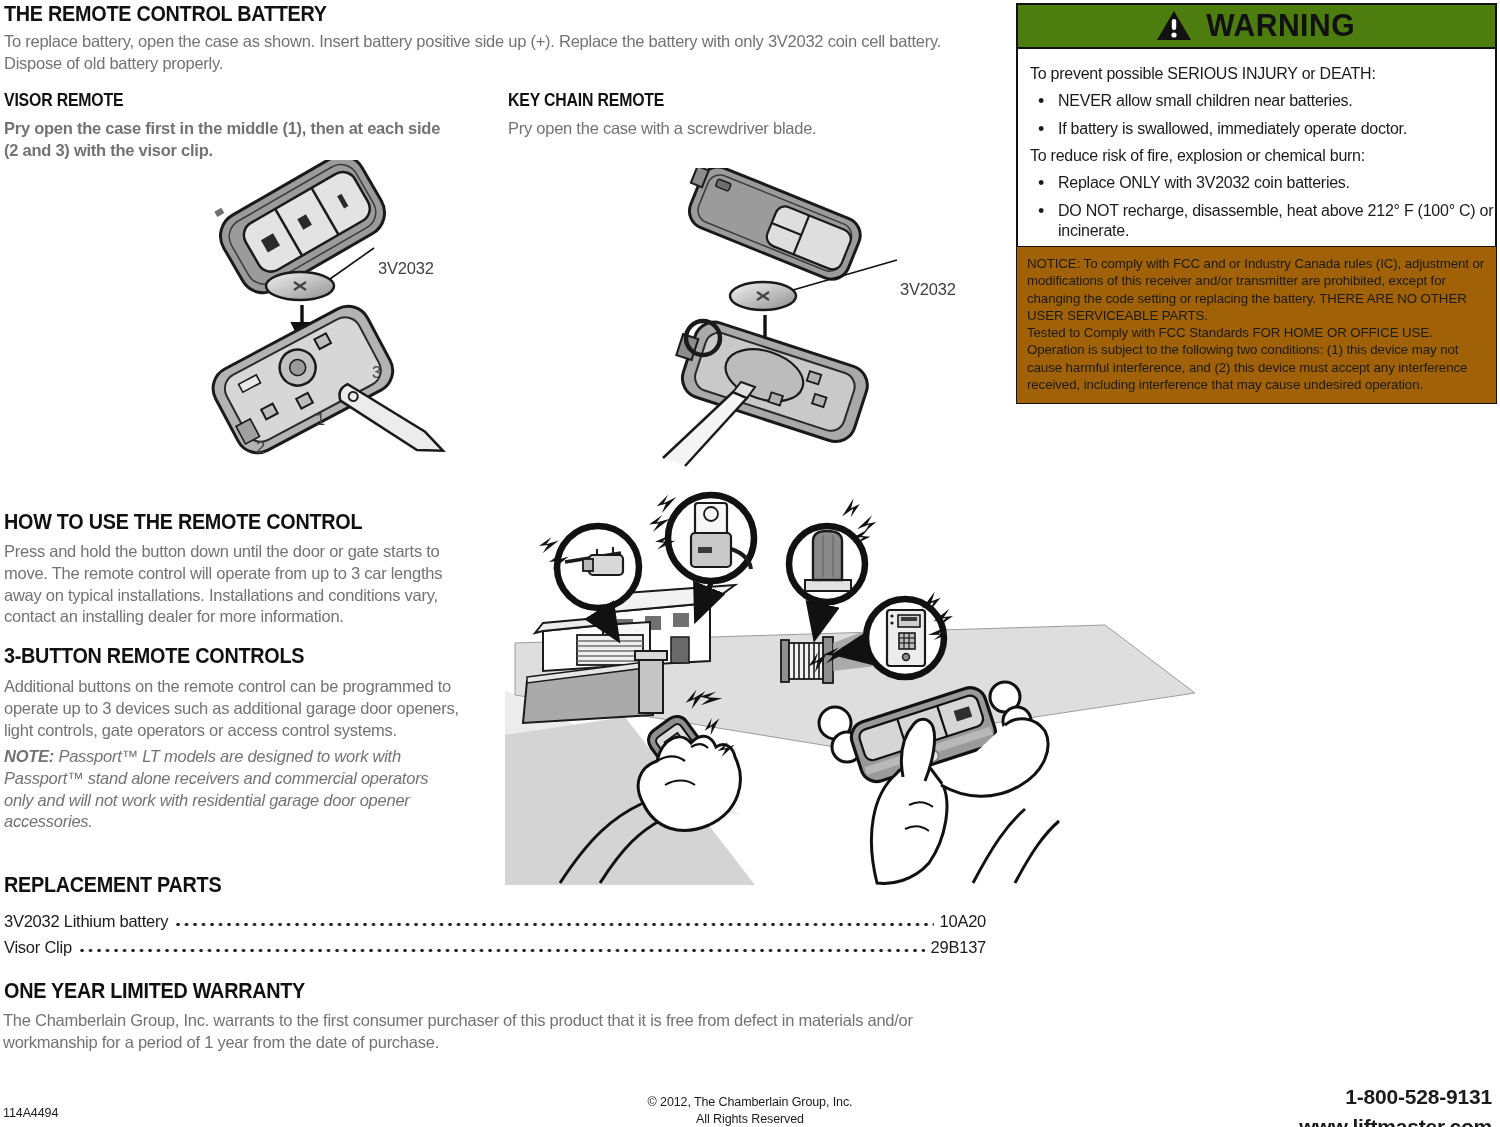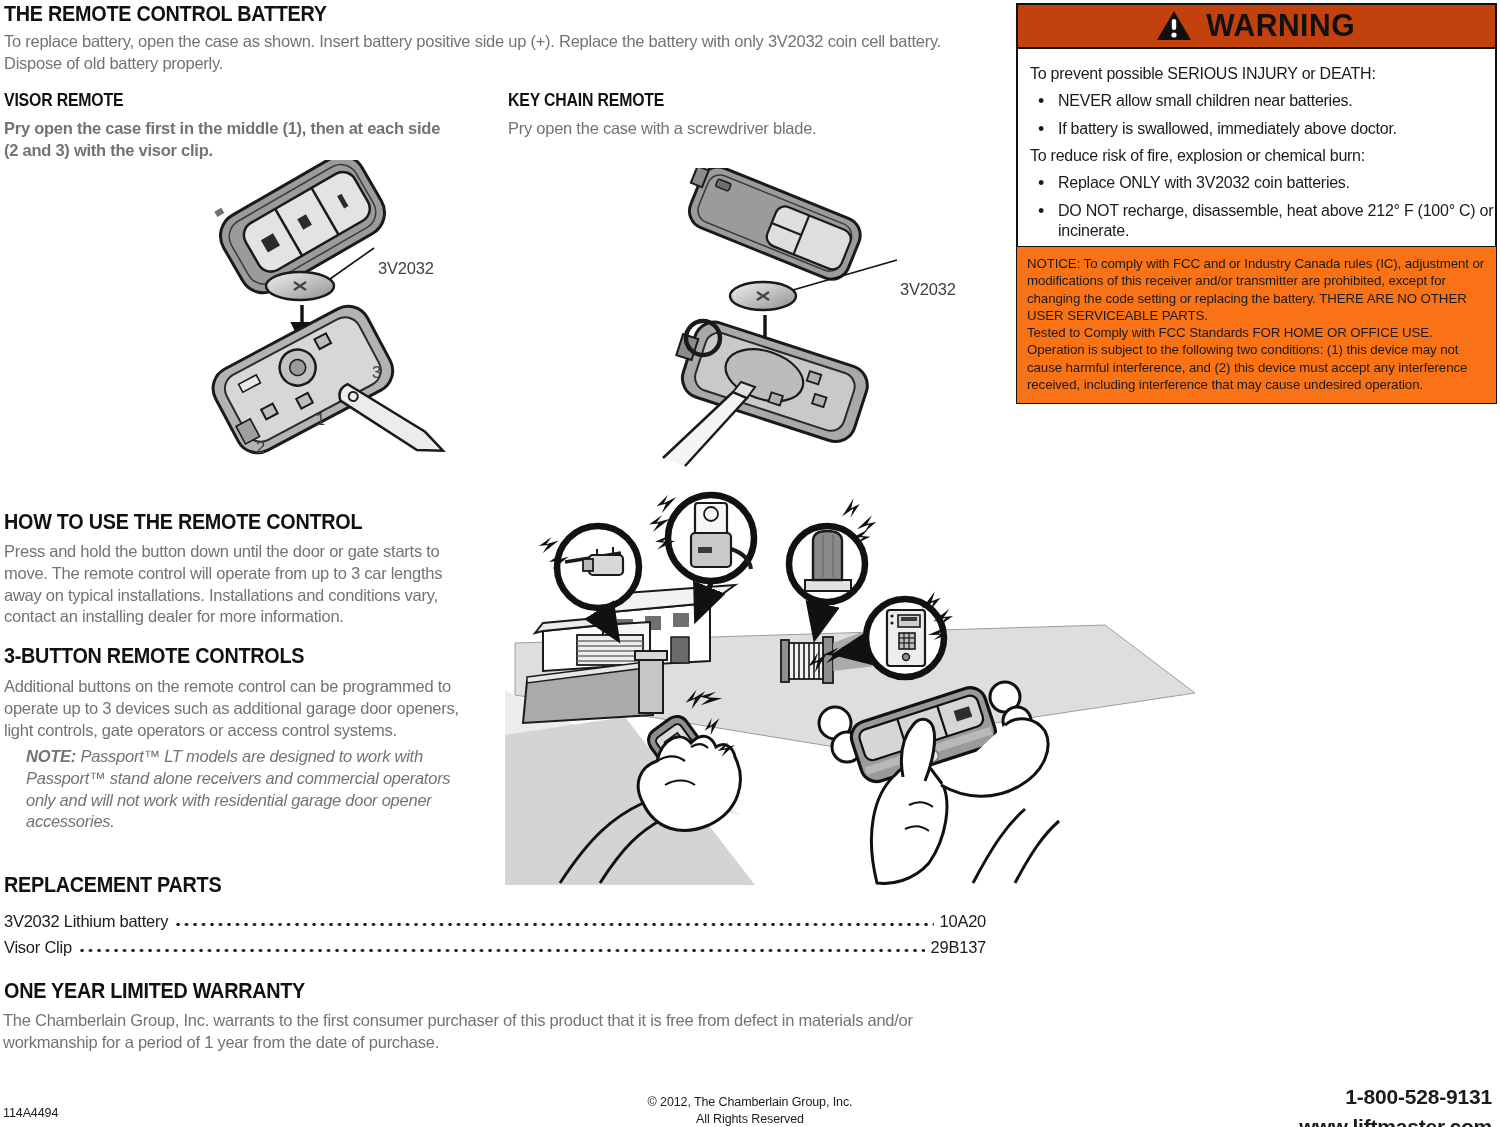--- a/index.html
+++ b/index.html
@@ -22,37 +22,37 @@
   }
   .italic-txt{font-style:italic;}
   .bold{font-weight:bold;}
 
   
   .warning-box{
     position:absolute;left:1016px;top:3px;width:481px;box-sizing:border-box;
     border:2px solid #111;background:#fff;
   }
   .warning-head{
-    background:#c2410c;border-bottom:2px solid #111;height:42px;
+    background:#4d7c0f;border-bottom:2px solid #111;height:42px;
     display:flex;align-items:center;justify-content:center;gap:12px;
   }
   .warning-title{
     font-weight:bold;font-size:31px;color:#111;letter-spacing:0.5px;
     transform:scaleX(0.97);white-space:nowrap;
   }
   .warning-body{padding:8px 10px 12px 12px;}
   .warn-item{position:relative;font-size:16px;line-height:1.27;letter-spacing:-0.25px;margin-top:7px;}
   .warn-item.plain{padding-left:0;}
   .warn-item.bullet{padding-left:28px;}
   .warn-item.bullet::before{content:"\2022";position:absolute;left:8px;top:-1px;font-size:18px;}
 
   
   .notice-box{
     position:absolute;left:1016px;top:246px;width:481px;box-sizing:border-box;
-    border:1.5px solid #111;background:#f97316;padding:8px 10px 10px 10px;
+    border:1.5px solid #111;background:#a16207;padding:8px 10px 10px 10px;
   }
   .notice-par{font-size:13.3px;line-height:1.3;letter-spacing:-0.1px;}
   .notice-par + .notice-par{}
 
   
   .part-row{display:flex;align-items:flex-end;width:982px;font-size:16.5px;letter-spacing:-0.25px;margin-top:7px;}
   .part-leader{
     flex:1;height:7px;margin:0 6px 3px 8px;
     background-image:radial-gradient(circle at 2px 3.5px,#222 1.45px,rgba(0,0,0,0) 1.95px);
     background-size:8.5px 7px;background-repeat:repeat-x;
@@ -83,21 +83,21 @@
           <path d="M18 1 L35 30 L1 30 Z" fill="#111"></path>
           <rect x="15.8" y="9" width="4.4" height="11" rx="2.2" fill="#fff"></rect>
           <circle cx="18" cy="25" r="2.6" fill="#fff"></circle>
         </svg>
       </span>
       <span class="warning-title">WARNING</span>
     </div>
     <div class="warning-body">
       <div class="warn-item plain">To prevent possible SERIOUS INJURY or DEATH:</div>
       <div class="warn-item bullet">NEVER allow small children near batteries.</div>
-      <div class="warn-item bullet">If battery is swallowed, immediately above doctor.</div>
+      <div class="warn-item bullet">If battery is swallowed, immediately operate doctor.</div>
       <div class="warn-item plain">To reduce risk of fire, explosion or chemical burn:</div>
       <div class="warn-item bullet">Replace ONLY with 3V2032 coin batteries.</div>
       <div class="warn-item bullet" style="width:440px;">DO NOT recharge, disassemble, heat above 212° F (100° C) or incinerate.</div>
     </div>
   </div>
 
   <div class="notice-box">
     <div class="notice-par">NOTICE: To comply with FCC and or Industry Canada rules (IC), adjustment or modifications of this receiver and/or transmitter are prohibited, except for changing the code setting or replacing the battery. THERE ARE NO OTHER USER SERVICEABLE PARTS.</div>
     <div class="notice-par">Tested to Comply with FCC Standards FOR HOME OR OFFICE USE. Operation is subject to the following two conditions: (1) this device may not cause harmful interference, and (2) this device must accept any interference received, including interference that may cause undesired operation.</div>
   </div>
@@ -192,21 +192,21 @@
       <path d="M78 224 L92 230 L100 219 L86 214 Z" fill="#e0e0e0" stroke="#1a1a1a" stroke-width="2"></path>
     </svg>
   </div>
   <span class="abs fig-label" style="left:900px;top:256px;">3V2032</span>
 
   <div class="abs h-big" style="left:4px;top:509px;">HOW TO USE THE REMOTE CONTROL</div>
   <div class="abs body-txt" style="left:4px;top:541px;width:476px;">Press and hold the button down until the door or gate starts to move. The remote control will operate from up to 3 car lengths away on typical installations. Installations and conditions vary, contact an installing dealer for more information.</div>
 
   <div class="abs h-big" style="left:4px;top:643px;">3-BUTTON REMOTE CONTROLS</div>
   <div class="abs body-txt" style="left:4px;top:676px;width:486px;">Additional buttons on the remote control can be programmed to operate up to 3 devices such as additional garage door openers, light controls, gate operators or access control systems.</div>
-  <div class="abs body-txt" style="left:4px;top:746px;width:452px;margin-left:22px;">
+  <div class="abs body-txt" style="left:4px;top:746px;width:452px;">
     <span class="bold italic-txt">NOTE:</span><span class="italic-txt"> Passport™ LT models are designed to work with Passport™ stand alone receivers and commercial operators only and will not work with residential garage door opener accessories.</span>
   </div>
 
   <div class="abs" style="left:505px;top:485px;">
     <svg width="885" height="400" viewBox="0 0 885 400">
       <defs>
         <marker id="ah2" markerWidth="10" markerHeight="10" refX="6" refY="3.5" orient="auto">
           <path d="M0,0 L8,3.5 L0,7 Z" fill="#111"></path>
         </marker>
         <g id="bolt">

